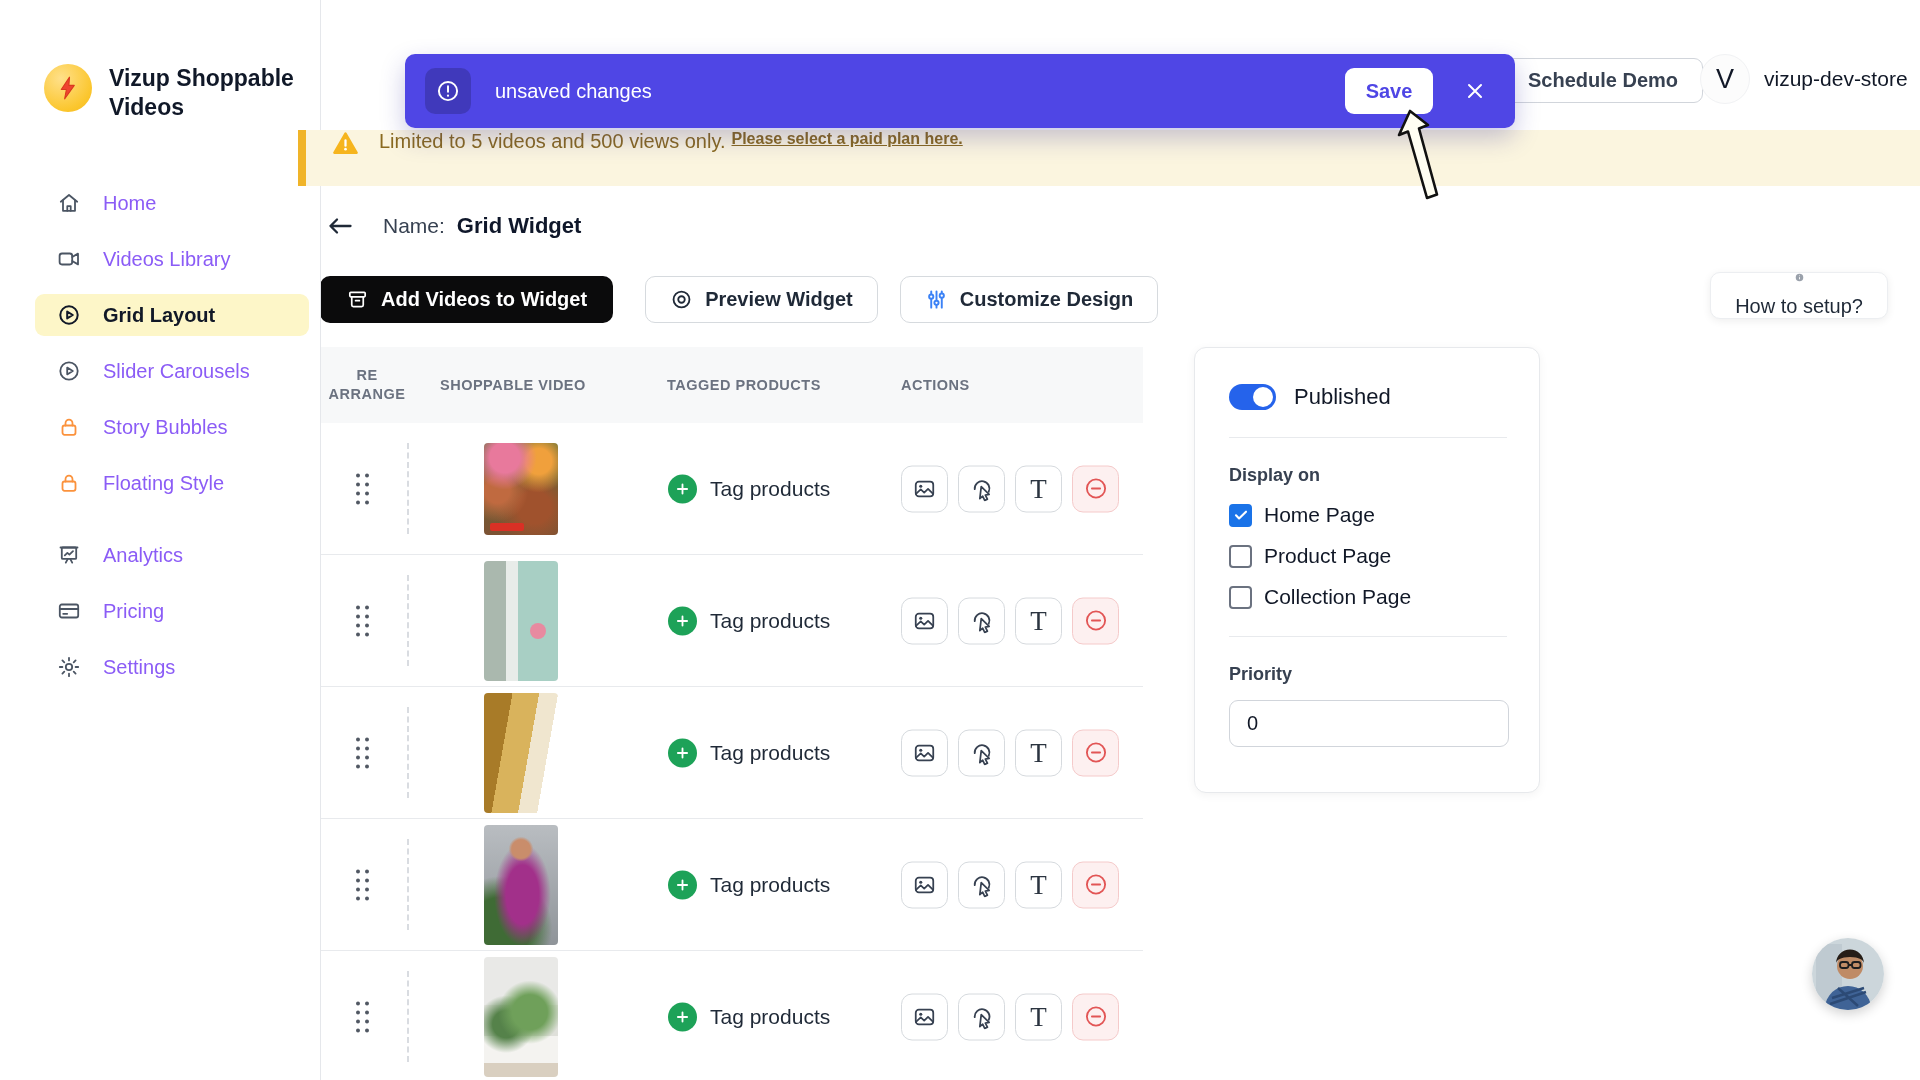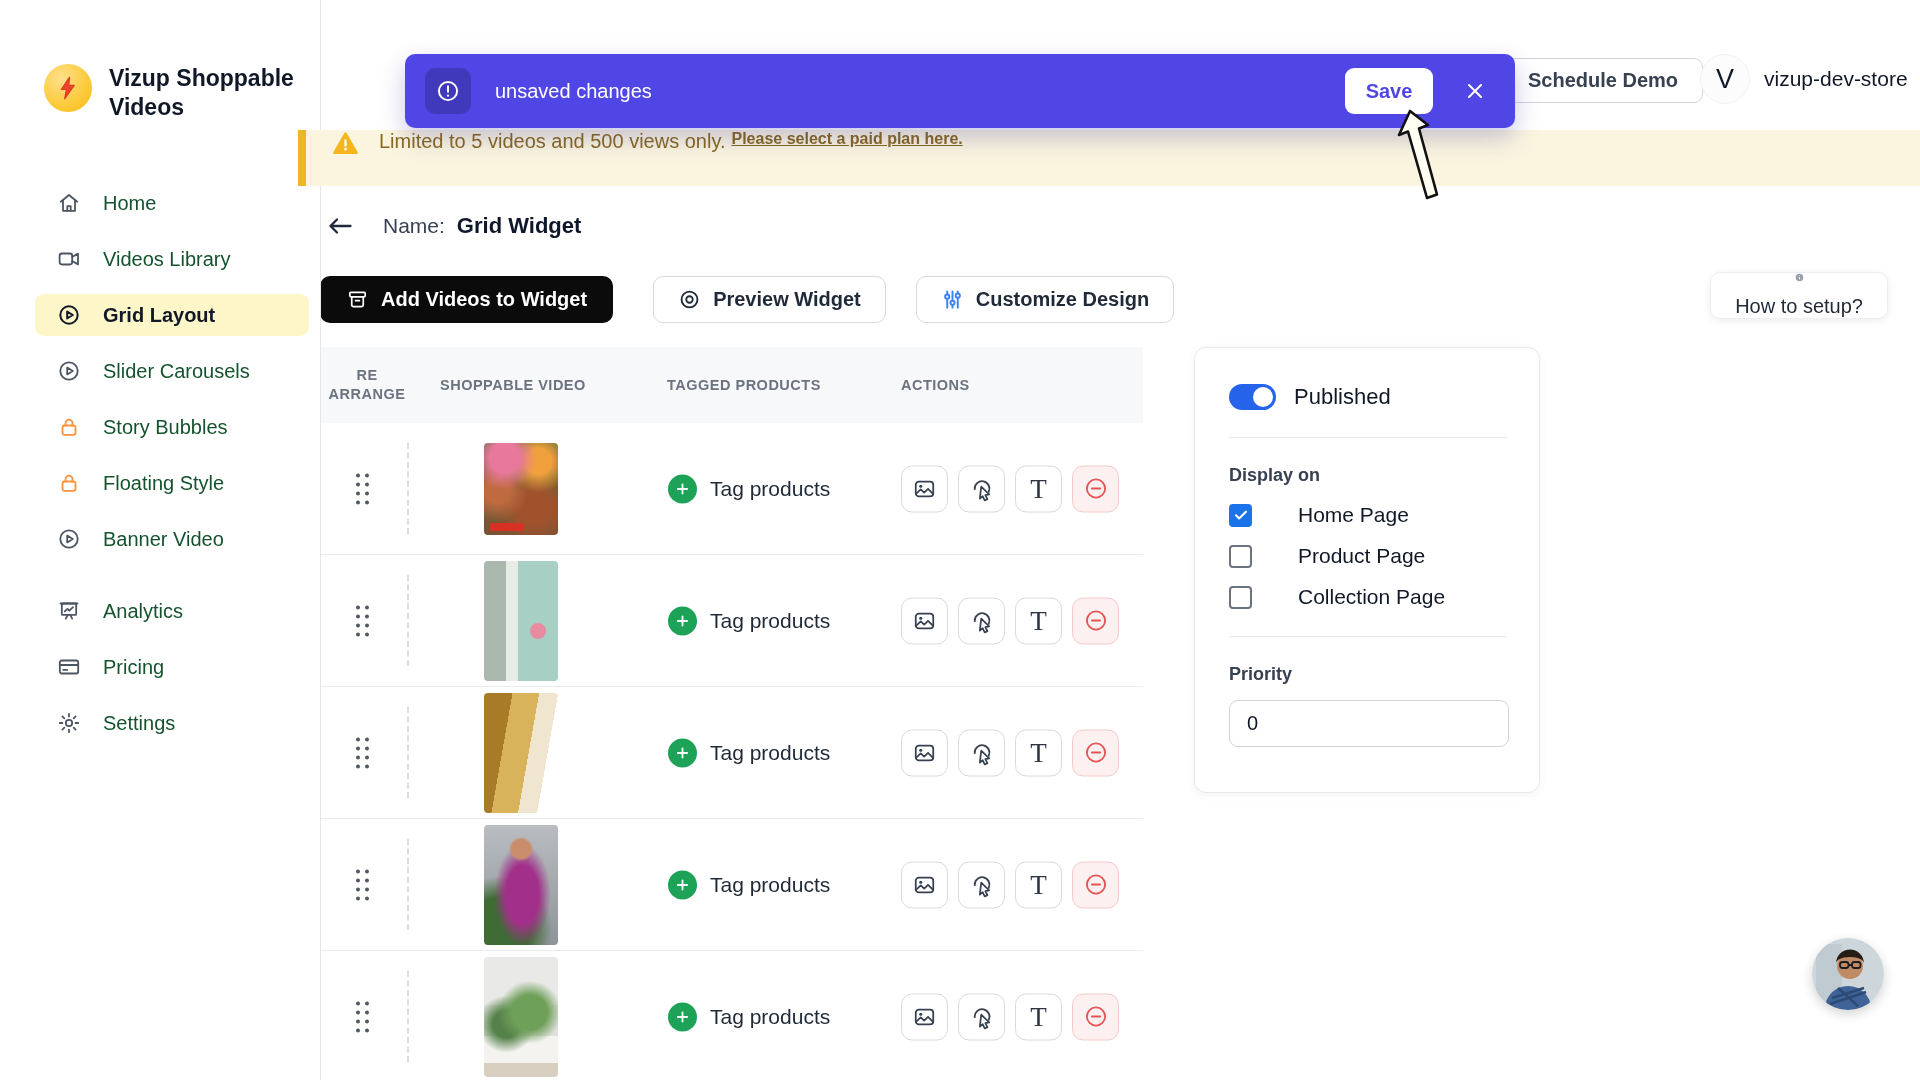--- a/index.html
+++ b/index.html
@@ -10,21 +10,21 @@
   .sidebar { position:absolute; left:0; top:0; width:298px; height:1080px;
              background:#fff; border-right:1px solid #e5e7eb; z-index:5;margin-left:23px; }
   .brand { position:absolute; left:21px; top:64px; display:flex; gap:17px; align-items:flex-start; }
   .logo { width:48px; height:48px; border-radius:50%;
           background:radial-gradient(circle at 35% 30%, #ffe08a, #fbc62d 70%, #f3b71f);
           display:flex; align-items:center; justify-content:center; flex:0 0 auto; }
   .brand-title { font-size:23px; font-weight:700; line-height:1.25; width:185px; color:#101828; }
   .nav { position:absolute; left:12px; top:182px; width:274px; }
   .nav-item { height:42px; margin-bottom:14px; display:flex; align-items:center;
               padding-left:22px; border-radius:9px; cursor:pointer; color:#4b5563; }
-  .nav-item .nav-label { margin-left:22px; font-size:20px; color:#14532d; }
+  .nav-item .nav-label { margin-left:22px; font-size:20px; color:#8b5cf6; }
   .nav-item.active { background:#fdf6c8; }
   .nav-item.active .nav-label { color:#111827; font-weight:700; }
   .nav-item.active svg { color:#111827; }
   .nav-item.locked svg { color:#f90; }
   .nav-item.locked { color:#fb923c; }
   .nav-gap { height:16px; }
   .nav-item svg { flex:0 0 auto; }
 
   
   .schedule-demo { position:absolute; left:1503px; top:58px; height:45px; padding:0 24px;
@@ -57,21 +57,21 @@
                  align-items:flex-start; padding-left:26px; z-index:8; }
   .plan-text { margin-left:20px; font-size:20px; color:#8a6a1f; }
   .plan-link { color:#8a6a1f; font-weight:600; text-decoration:underline; margin-left:6px; cursor:pointer; }
 
   
   .name-row { position:absolute; left:325px; top:213px; display:flex; align-items:center; z-index:2; }
   .back-btn { background:none; border:none; cursor:pointer; display:flex; padding:0; }
   .name-label { margin-left:28px; font-size:21px; color:#374151; }
   .widget-name { margin-left:12px; font-size:22px; font-weight:700; color:#0f172a; }
 
-  .actions-row { position:absolute; left:320px; top:276px; display:flex; align-items:center; z-index:2;gap:8px; }
+  .actions-row { position:absolute; left:320px; top:276px; display:flex; align-items:center; z-index:2; }
   .btn { height:47px; display:flex; align-items:center; gap:12px; border-radius:10px;
          font-size:20px; font-weight:600; cursor:pointer; font-family:inherit; }
   .btn-black { background:#0b0b0c; color:#fff; border:none; padding:0 26px; }
   .btn-white { background:#fff; color:#1f2937; border:1px solid #d6dade; padding:0 24px; }
   .btn-preview { margin-left:32px; }
   .btn-customize { margin-left:22px; }
   .help-btn { position:absolute; right:32px; top:272px; height:47px; padding:0 24px;
               background:#fff; border:1px solid #eceef1; border-radius:10px;
               box-shadow:0 2px 8px rgba(0,0,0,.07); display:flex; align-items:center; gap:13px;
               font-size:20px; font-weight:500; color:#1f2937; cursor:pointer; z-index:15; font-family:inherit;flex-direction:column; }
@@ -129,21 +129,21 @@
   
   .panel { position:absolute; left:1194px; top:347px; width:346px; height:446px;
            background:#fff; border:1px solid #e7e9ec; border-radius:12px;
            box-shadow:0 2px 10px rgba(0,0,0,.05); padding:36px 32px 0 34px; z-index:2; }
   .toggle-row { display:flex; align-items:center; }
   .toggle { width:47px; height:26px; border-radius:13px; background:#2563eb; position:relative; cursor:pointer; }
   .toggle .knob { position:absolute; right:3px; top:3px; width:20px; height:20px; border-radius:50%; background:#fff; }
   .toggle-label { margin-left:18px; font-size:22px; color:#111827; }
   .divider { height:1px; background:#e8eaed; margin:27px 0; }
   .section-label { font-size:18px; font-weight:700; color:#374151; }
-  .check-row { display:flex; align-items:center; margin-top:17px; cursor:pointer;gap:34px; }
+  .check-row { display:flex; align-items:center; margin-top:17px; cursor:pointer; }
   .checkbox { width:23px; height:23px; border-radius:4px; border:2px solid #6b7280; background:#fff;
               display:flex; align-items:center; justify-content:center; flex:0 0 auto; }
   .checkbox.checked { background:#1a73e8; border-color:#1a73e8; }
   .check-label { margin-left:12px; font-size:21px; color:#111827; }
   .priority-input { margin-top:15px; width:280px; height:47px; border:1px solid #d1d5db;
                     border-radius:9px; font-size:20px; color:#111827; padding:0 17px;
                     font-family:inherit; outline:none; }
 
   
   .chat-avatar { position:absolute; left:1812px; top:938px; width:72px; height:72px;
@@ -199,27 +199,20 @@
           <path d="M8.5 10.5V8.2a3.5 3.5 0 0 1 7 0v2.3"></path>
       </svg>
       <span class="nav-label">Story Bubbles</span>
     </div>
     <div class="nav-item locked">
       <svg width="24" height="24" viewBox="0 0 24 24" fill="none" stroke="#fb923c" stroke-width="1.8" stroke-linecap="round">
         <rect x="5.5" y="10.5" width="13" height="9.3" rx="2"></rect>
           <path d="M8.5 10.5V8.2a3.5 3.5 0 0 1 7 0v2.3"></path>
       </svg>
       <span class="nav-label">Floating Style</span>
-    </div>
-    <div class="nav-item">
-      <svg width="24" height="24" viewBox="0 0 24 24" fill="none" stroke="#4b5563" stroke-width="1.8" stroke-linejoin="round">
-        <circle cx="12" cy="12" r="8.7"></circle>
-          <path d="M10.2 8.6l5.6 3.4-5.6 3.4z"></path>
-      </svg>
-      <span class="nav-label">Banner Video</span>
     </div>
     <div class="nav-gap"></div>
     <div class="nav-item">
       <svg width="24" height="24" viewBox="0 0 24 24" fill="none" stroke="#4b5563" stroke-width="1.8" stroke-linecap="round" stroke-linejoin="round">
         <path d="M3.5 4.5h17"></path>
           <rect x="4.8" y="4.5" width="14.4" height="11.4" rx="1"></rect>
           <path d="M7.8 12.4l2.6-2.5 2 1.7 3.6-3.4"></path>
           <path d="M8.8 19.6l2-3.7M15.2 19.6l-2-3.7"></path>
       </svg>
       <span class="nav-label">Analytics</span>

